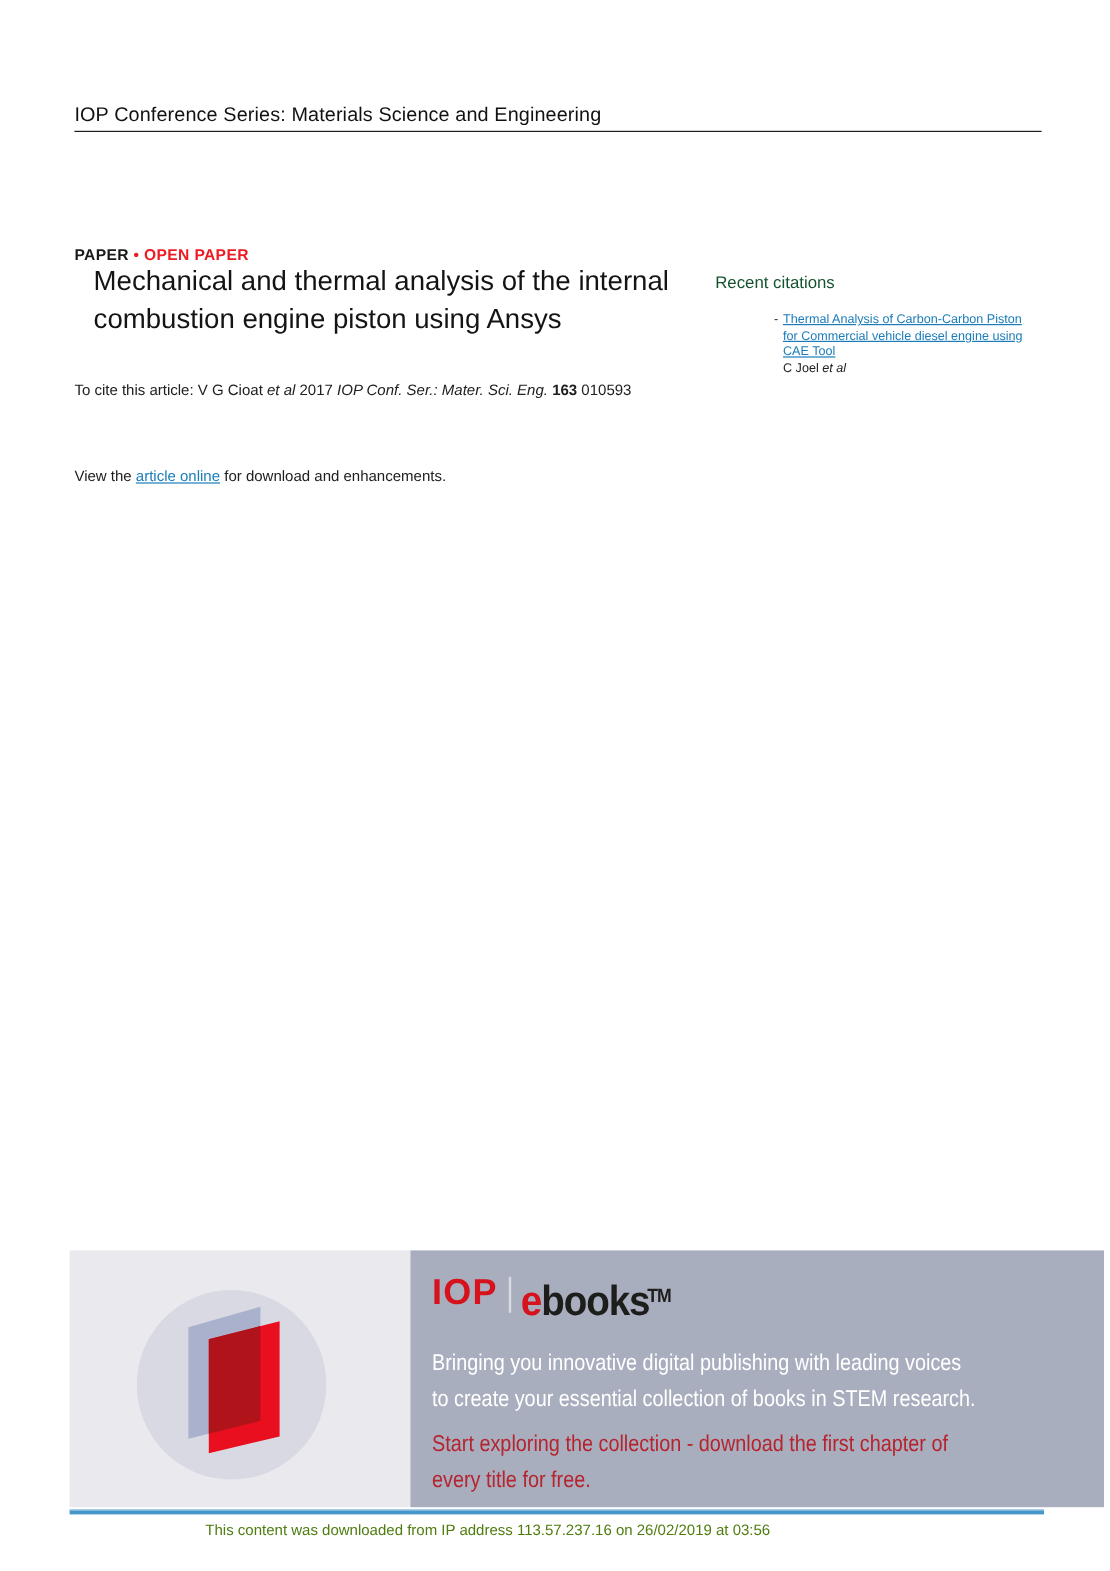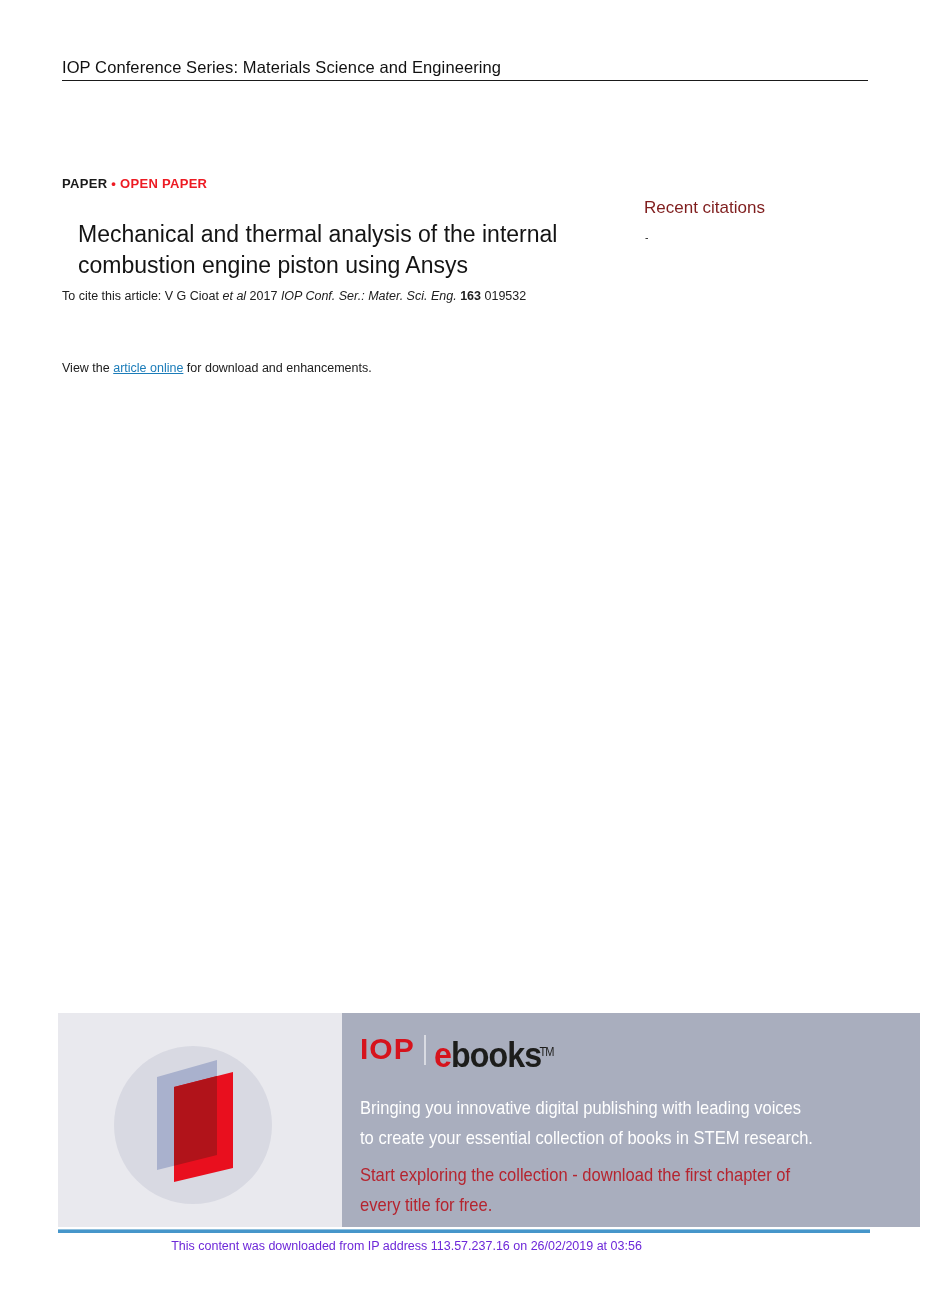--- a/index.html
+++ b/index.html
@@ -1,20 +1,20 @@
 <!DOCTYPE html>
 <html><head>
 <meta charset="utf-8">
 <style>
   html,body{margin:0;padding:0;background:#ffffff;}
   body{
     width:925px;height:1309px;position:relative;overflow:hidden;
     font-family:"Liberation Sans",sans-serif;color:#1a1a1a;
   }
-  .abs{position:absolute;}
+  .abs{position:absolute;margin-top:29px;}
 
   
   .journal-header{left:62px;top:58px;font-size:16.5px;letter-spacing:.1px;color:#111;}
   .header-rule{left:62px;top:80px;width:806px;height:1px;background:#1a1a1a;}
 
   
   .paper-meta{left:62px;top:176px;font-size:13px;font-weight:bold;letter-spacing:.3px;}
   .meta-access,.meta-sep{color:#ed1b23;}
 
   
@@ -23,73 +23,79 @@
   
   .cite{left:62px;top:289px;font-size:12.5px;color:#202020;}
   .cite .it{font-style:italic;}
   .cite .b{font-weight:bold;}
 
   
   .view{left:62px;top:361px;font-size:12.5px;color:#202020;}
   a.link{color:#1b7cb9;text-decoration:underline;cursor:pointer;}
 
   
-  .rc-heading{left:644px;top:198px;font-size:17px;color:#7f1d1d;}
+  .rc-heading{left:596px;top:198px;font-size:14px;color:#14532d;}
   .rc-item{left:645px;top:231px;font-size:10.5px;line-height:13.5px;display:flex;gap:4px;width:224px;}
   .rc-marker{color:#202020;}
   .rc-link{white-space:pre-line;display:block;}
   .rc-authors{color:#202020;margin-top:1px;}
   .rc-authors .it{font-style:italic;}
 
   
   .banner{left:58px;top:1013px;width:810px;height:214px;display:flex;cursor:pointer;}
   .banner-left{position:relative;width:284px;height:214px;background:#e9e9ee;flex:0 0 auto;}
   .circle-backdrop{position:absolute;left:56px;top:33px;width:158px;height:158px;border-radius:50%;background:#d8d9e2;}
   .books-svg{position:absolute;left:0;top:0;}
   .banner-right{position:relative;flex:1 1 auto;background:#a9aebe;padding:16px 0 1px 18px;box-sizing:border-box;}
 
   .logo-row{display:flex;align-items:flex-start;height:44px;}
   .logo-iop{font-size:30px;font-weight:bold;color:#d6131c;letter-spacing:1px;line-height:40px;}
   .logo-bar{width:2px;height:30px;background:#d9dbe2;margin:6px 8px 0 9px;}
   .logo-ebooks{font-size:35px;font-weight:bold;letter-spacing:-1px;line-height:42px;transform:scaleX(.92);transform-origin:0 0;color:#1d1d1b;}
   .logo-ebooks .e-red{color:#d6131c;}
-  .logo-tm{font-size:12px;font-weight:normal;color:#1d1d1b;position:relative;top:2px;left:-2px;}
+  .logo-tm{font-size:16px;font-weight:bold;color:#1d1d1b;position:relative;top:2px;left:-2px;}
 
   .banner-tagline{margin-top:20px;color:#ffffff;font-size:19px;line-height:30px;white-space:pre-line;
     transform:scaleX(.87);transform-origin:0 0;width:560px;}
   .banner-cta{margin-top:7px;color:#b5242f;font-size:19px;line-height:30px;white-space:pre-line;
     transform:scaleX(.87);transform-origin:0 0;width:560px;}
 
   .blue-rule{left:58px;top:1229px;width:812px;height:3px;background:#4696ca;border-top:1px solid #8fc0de;}
 
   
-  .footer{left:0;top:1239px;width:813px;text-align:center;font-size:12.5px;color:#6d28d9;}
+  .footer{left:0;top:1239px;width:813px;text-align:center;font-size:12.5px;color:#4d7c0f;}
 </style>
 </head>
 <body>
 
 <div class="abs journal-header">IOP Conference Series: Materials Science and Engineering</div>
 <div class="abs header-rule"></div>
 
 <div class="abs paper-meta">
   <span>PAPER</span>
   <span class="meta-sep">•</span>
   <span class="meta-access">OPEN PAPER</span>
 </div>
 
 <h1 class="abs title" style="margin:16px;font-weight:normal;">Mechanical and thermal analysis of the internal
 combustion engine piston using Ansys</h1>
 
-<div class="abs cite"><span>To cite this article: V G Cioat </span><span class="it">et al</span><span> 2017 </span><span class="it">IOP Conf. Ser.: Mater. Sci. Eng.</span><span> </span><span class="b">163</span><span> 019532</span></div>
+<div class="abs cite"><span>To cite this article: V G Cioat </span><span class="it">et al</span><span> 2017 </span><span class="it">IOP Conf. Ser.: Mater. Sci. Eng.</span><span> </span><span class="b">163</span><span> 010593</span></div>
 
 <div class="abs view"><span>View the </span><a class="link">article online</a><span> for download and enhancements.</span></div>
 
 <div class="abs rc-heading">Recent citations</div>
 <div class="abs rc-item">
   <span class="rc-marker">-</span>
+  <span>
+    <a class="link rc-link">Thermal Analysis of Carbon-Carbon Piston
+for Commercial vehicle diesel engine using
+CAE Tool</a>
+    <span class="rc-authors"><span>C Joel </span><span class="it">et al</span></span>
+  </span>
 </div>
 
 <div class="abs banner">
   <div class="banner-left">
     <div class="circle-backdrop"></div>
     <svg class="books-svg" width="284" height="214" viewBox="0 0 284 214">
       <polygon points="99,64 159,47 159,142 99,157" fill="#a9b1cd"></polygon>
       <polygon points="116,74 175,59 175,155 116,169" fill="#e90f1e"></polygon>
       <polygon points="116,74 159,63.1 159,142 116,152.8" fill="#b1131a"></polygon>
     </svg>

